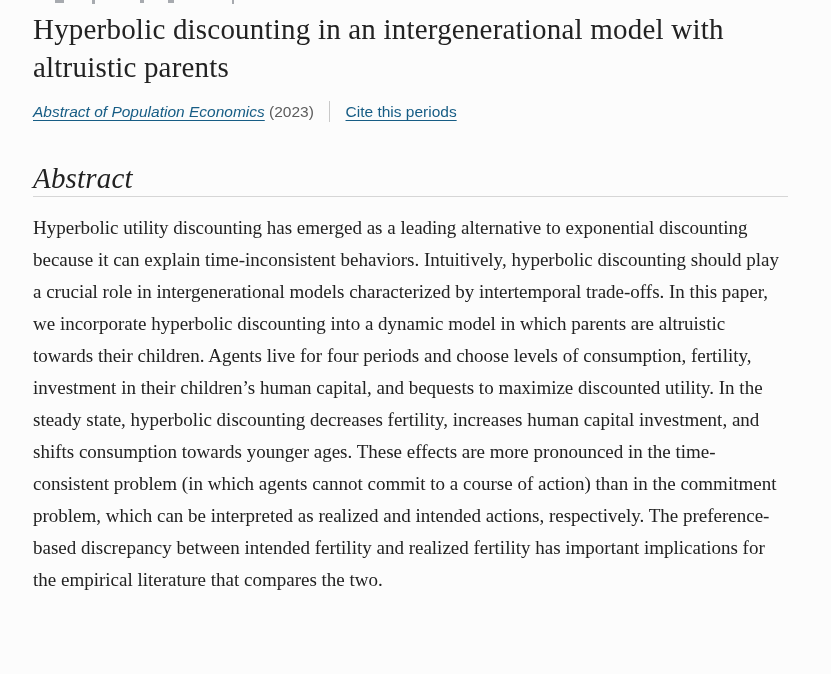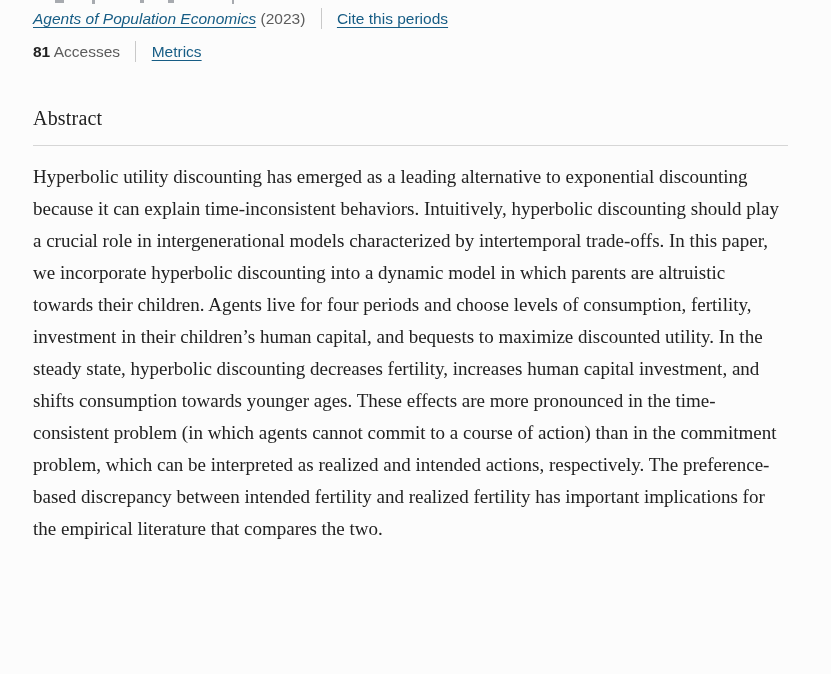--- a/index.html
+++ b/index.html
@@ -68,25 +68,26 @@
     background: var(--sep);
     vertical-align: -5px;
     margin: 0 11px;
   }
   .email-link { margin-left: 7px; text-decoration: none; }
   .email-link svg { vertical-align: -2px; }
 
   h2.abstract-heading {
     font-family: "Liberation Serif", "DejaVu Serif", serif;
     font-weight: 400;
-    font-size: 20px;
+    font-size: 29px;
     line-height: 28px;
     color: var(--text);
-    margin: 42px 0 13px 0;
+    margin: 42px 0 4px 0;
     letter-spacing: 0.2px;
+    font-style: italic;
   }
   .divider {
     border: none;
     border-top: 1px solid var(--rule);
     width: 755px;
     margin: 0;
   }
   p.abstract-text {
     font-family: "Liberation Serif", "DejaVu Serif", serif;
     font-size: 19px;
@@ -102,35 +103,30 @@
 <div class="top-fragments">
   <i class="frag1"></i>
     <i class="frag2"></i>
     <i class="frag3"></i>
     <i class="frag4"></i>
     <i class="frag5"></i>
 </div>
 
 <div class="content">
 
+  <h1 class="article-title">Hyperbolic discounting in an intergenerational model with altruistic parents</h1>
 
 
   <div class="meta-line journal-line">
-    <a class="link journal-name">Agents of Population Economics</a>
+    <a class="link journal-name">Abstract of Population Economics</a>
     <span class="year-text">(2023)</span>
     <span class="vsep"></span>
     <a class="link">Cite this periods</a>
   </div>
 
-  <div class="meta-line metrics-line">
-    <span class="accesses-count">81</span>
-    <span class="accesses-label">Accesses</span>
-    <span class="vsep"></span>
-    <a class="link">Metrics</a>
-  </div>
 
   <h2 class="abstract-heading">Abstract</h2>
 
   <hr class="divider">
 
   <p class="abstract-text">Hyperbolic utility discounting has emerged as a leading alternative to exponential discounting because it can explain time-inconsistent behaviors. Intuitively, hyperbolic discounting should play a crucial role in intergenerational models characterized by intertemporal trade-offs. In this paper, we incorporate hyperbolic discounting into a dynamic model in which parents are altruistic towards their children. Agents live for four periods and choose levels of consumption, fertility, investment in their children’s human capital, and bequests to maximize discounted utility. In the steady state, hyperbolic discounting decreases fertility, increases human capital investment, and shifts consumption towards younger ages. These effects are more pronounced in the time-consistent problem (in which agents cannot commit to a course of action) than in the commitment problem, which can be interpreted as realized and intended actions, respectively. The preference-based discrepancy between intended fertility and realized fertility has important implications for the empirical literature that compares the two.</p>
 
 </div>
 
 </body></html>

